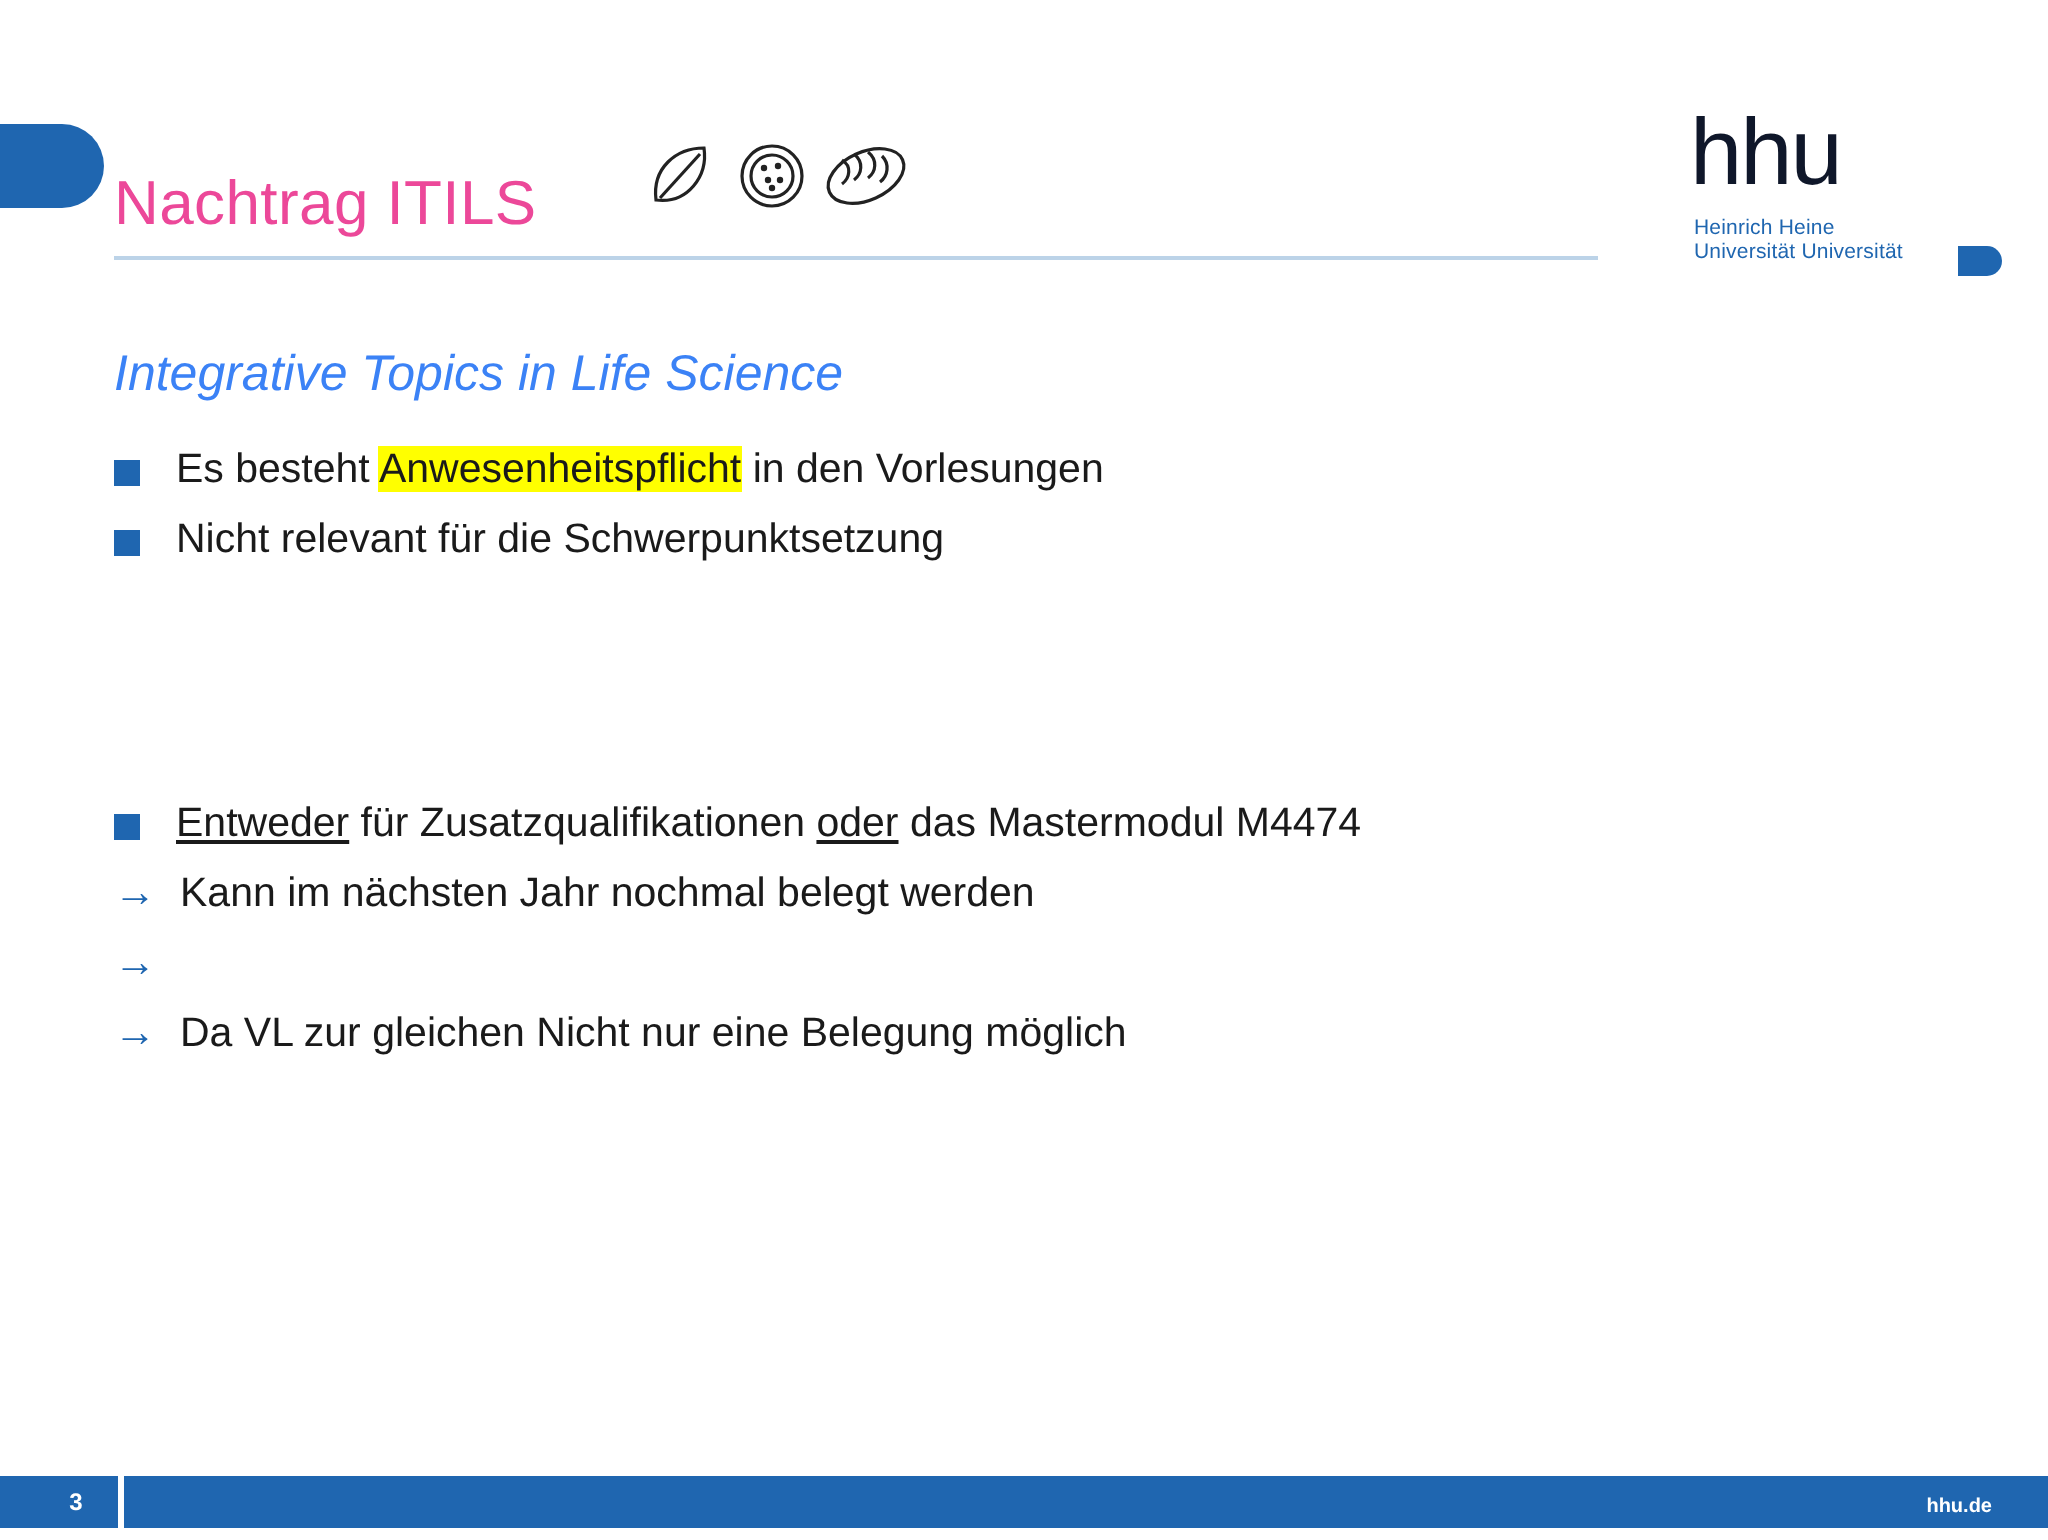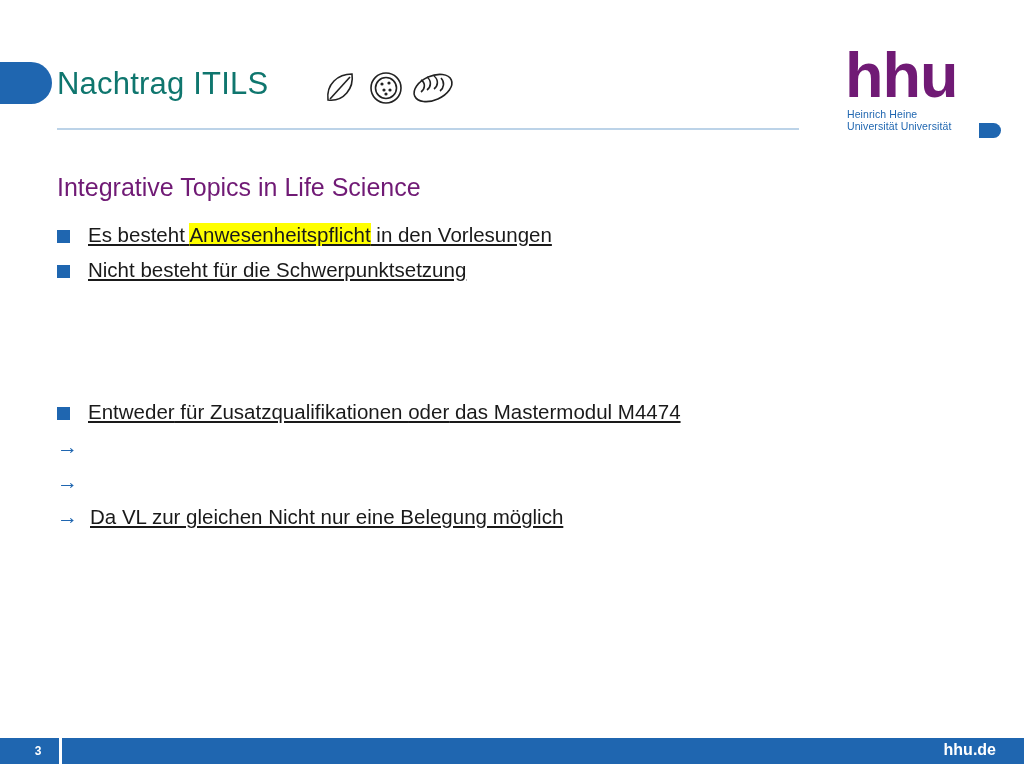--- a/index.html
+++ b/index.html
@@ -29,23 +29,23 @@
     top: 62px;
     width: 52px;
     height: 42px;
     background: #1f66b0;
     border-top-right-radius: 21px;
     border-bottom-right-radius: 21px;
   }
   .title {
     position: absolute;
     left: 57px;
-    top: 66px;
+    top: 84px;
     font-size: 31px;
-    color: #0f766e;
+    color: #ec4899;
     font-weight: normal;
     letter-spacing: 0.2px;
     white-space: nowrap;
   }
   .title-icons {
     position: absolute;
     left: 322px;
     top: 68px;
     width: 140px;
     height: 42px;
@@ -64,23 +64,23 @@
     position: absolute;
     right: 34px;
     top: 52px;
     width: 145px;
     height: 88px;
   }
   .logo-hhu {
     position: absolute;
     left: 0;
     top: 0;
-    font-size: 63px;
-    font-weight: bold;
-    color: #701a75;
+    font-size: 47px;
+    font-weight: normal;
+    color: #0f172a;
     letter-spacing: -1px;
     line-height: 47px;
   }
   .logo-sub {
     position: absolute;
     left: 2px;
     top: 56px;
     font-size: 10.5px;
     font-weight: normal;
     color: #1f66b0;
@@ -97,22 +97,23 @@
     border-top-right-radius: 8px;
     border-bottom-right-radius: 8px;
   }
 
   
   .subtitle {
     position: absolute;
     left: 57px;
     top: 173px;
     font-size: 25px;
-    color: #701a75;
+    color: #3b82f6;
     white-space: nowrap;
+    font-style: italic;
   }
 
   .bullet-list {
     position: absolute;
     left: 57px;
     top: 221px;
     width: 900px;
   }
   .b-row {
     display: flex;
@@ -125,21 +126,20 @@
     background: #1f66b0;
     margin-top: 9px;
     margin-right: 18px;
     flex: 0 0 auto;
   }
   .b-text {
     font-size: 20.5px;
     color: #1a1a1a;
     line-height: 28px;
     white-space: nowrap;
-    text-decoration: underline;
   }
   .hl {
     background: #ffff00;
   }
   .ul {
     text-decoration: underline;
   }
 
   .bullet-list2 {
     position: absolute;
@@ -186,21 +186,21 @@
   .footer-page {
     color: #ffffff;
     font-size: 12px;
     font-weight: bold;
   }
   .footer-url {
     position: absolute;
     right: 28px;
     bottom: 11px;
     color: #ffffff;
-    font-size: 16px;
+    font-size: 10px;
     font-weight: bold;
   }
 </style>
 </head>
 <body>
 
 <div class="slide">
 
   <div class="header-tab"></div>
 
@@ -244,31 +244,32 @@
 
   <div class="subtitle">Integrative Topics in Life Science</div>
 
   <div class="bullet-list">
     <div class="b-row">
       <div class="b-marker-square"></div>
       <div class="b-text"><span>Es besteht </span><span class="hl">Anwesenheitspflicht</span><span> in den Vorlesungen</span></div>
     </div>
     <div class="b-row">
       <div class="b-marker-square"></div>
-      <div class="b-text"><span>Nicht besteht für die Schwerpunktsetzung</span></div>
+      <div class="b-text"><span>Nicht relevant für die Schwerpunktsetzung</span></div>
     </div>
   </div>
 
   <div class="bullet-list2">
     <div class="b-row">
       <div class="b-marker-square"></div>
       <div class="b-text"><span class="ul">Entweder</span><span> für Zusatzqualifikationen </span><span class="ul">oder</span><span> das Mastermodul M4474</span></div>
     </div>
     <div class="a-row">
       <div class="a-marker-arrow">→</div>
+      <div class="b-text"><span>Kann im nächsten Jahr nochmal belegt werden</span></div>
     </div>
     <div class="a-row">
       <div class="a-marker-arrow">→</div>
     </div>
     <div class="a-row">
       <div class="a-marker-arrow">→</div>
       <div class="b-text"><span>Da VL zur gleichen Nicht nur eine Belegung möglich</span></div>
     </div>
   </div>
 

